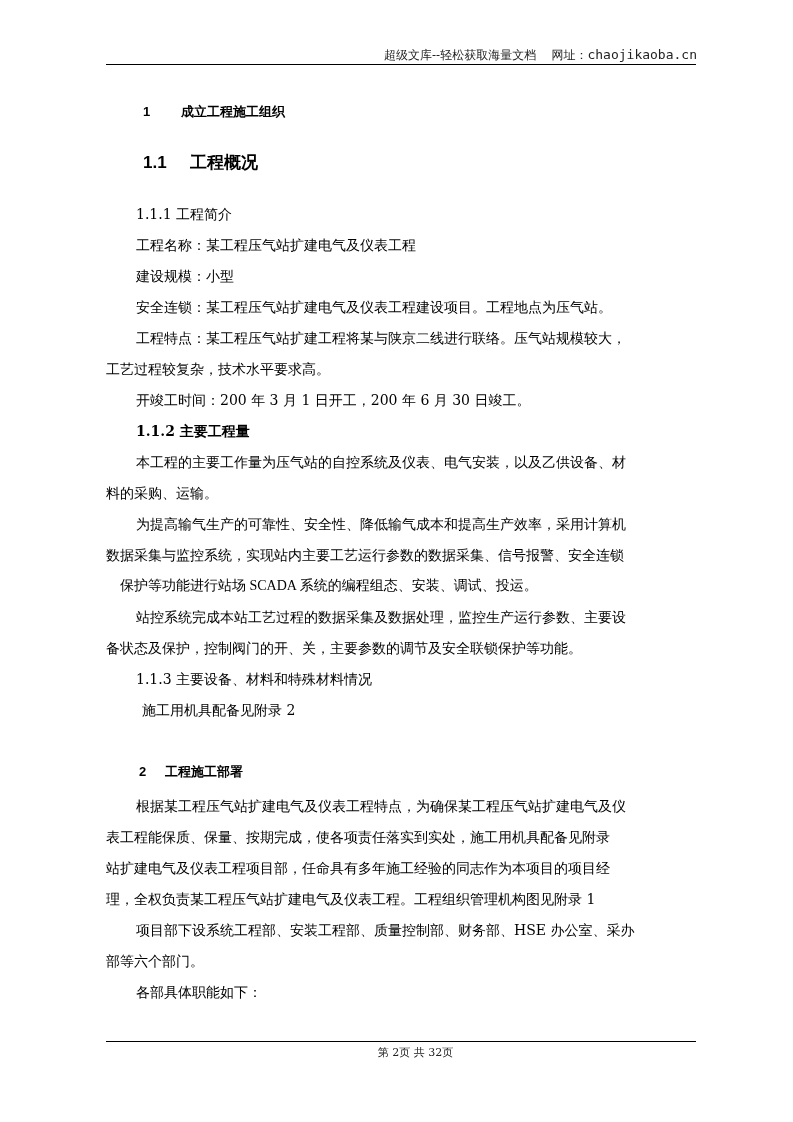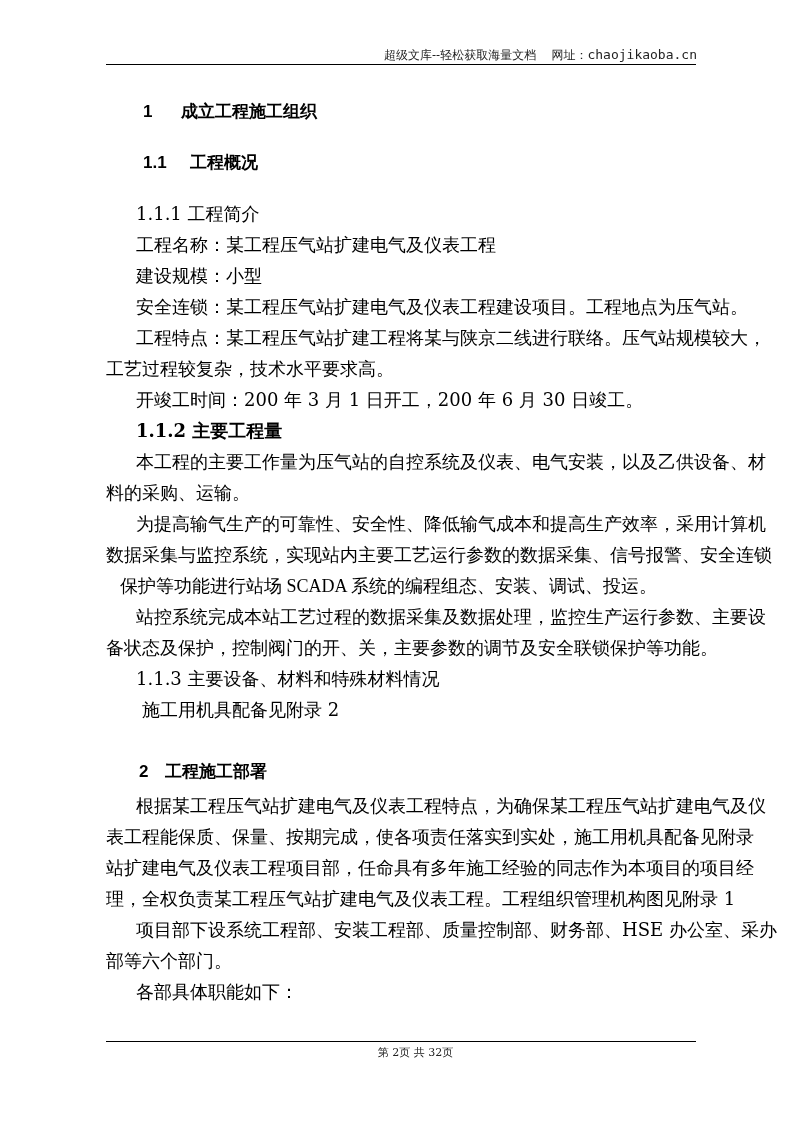--- a/index.html
+++ b/index.html
@@ -9,24 +9,24 @@
   }
   .header-text {
     position: absolute; right: 96px; top: 47px;
     font-size: 12px; color: #222; white-space: pre;
     font-family: "DejaVu Serif", serif;
   }
   .header-text .url { font-family: "DejaVu Sans Mono", "Liberation Mono", monospace; font-size: 13px; }
   .header-line { position: absolute; left: 106px; width: 590px; top: 64px; height: 0; border-top: 1.5px solid #000; }
   .footer-line { position: absolute; left: 106px; width: 590px; top: 1041px; height: 0; border-top: 1.5px solid #000; }
   .footer-text { position: absolute; left: 0; width: 100%; top: 1045px; text-align: center; font-size: 11px; padding-left: 38px; box-sizing: border-box; color: #222; }
-  .h1 { font-family: "Liberation Sans", "DejaVu Sans", sans-serif; font-weight: bold; font-size: 17px; height: 22px; line-height: 22px; position: absolute; }
+  .h1 { font-family: "Liberation Sans", "DejaVu Sans", sans-serif; font-weight: bold; font-size: 13px; height: 22px; line-height: 22px; position: absolute; }
   .h1 .num { display: inline-block; }
   .h2 { font-family: "Liberation Sans", "DejaVu Sans", sans-serif; font-weight: bold; font-size: 17px; position: absolute; line-height: 22px; }
-  .p { position: absolute; left: 0; width: 590px; font-size: 18px; line-height: 20px; white-space: nowrap; }
+  .p { position: absolute; left: 0; width: 590px; font-size: 14px; line-height: 20px; white-space: nowrap; }
 </style>
 </head>
 <body>
 
 <div class="header-text"><span>超级文库--轻松获取海量文档</span>    <span>网址：</span><span class="url">chaojikaoba.cn</span></div>
 <div class="header-line"></div>
 
 <div class="h1" style="left:143px; top:101px;">
   <span class="num" style="width:38px;">1</span><span>成立工程施工组织</span>
 </div>

